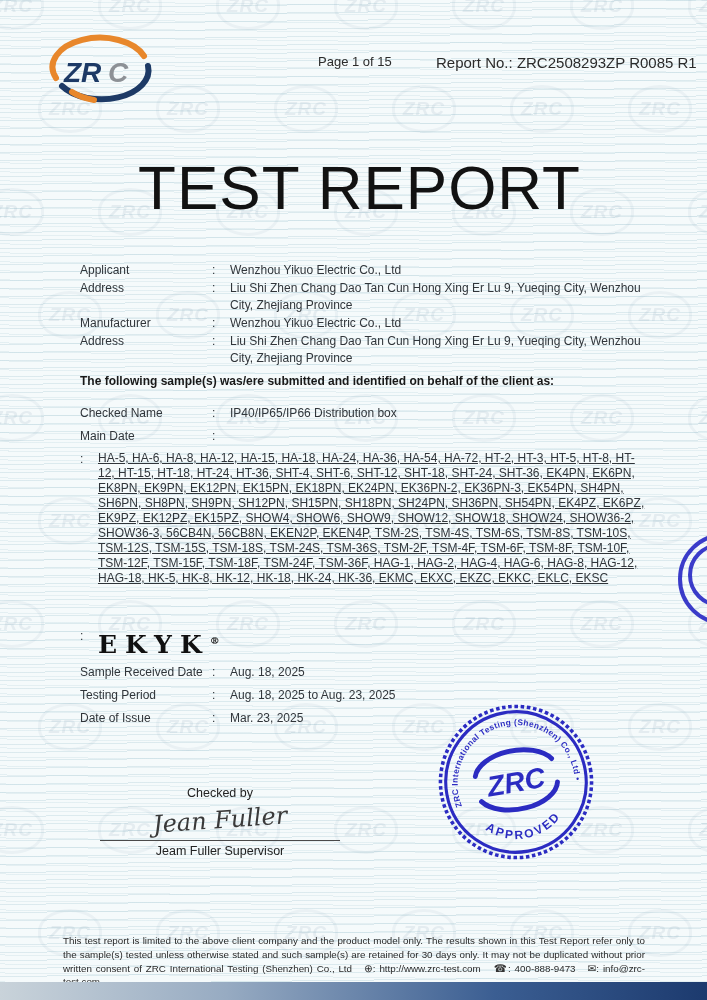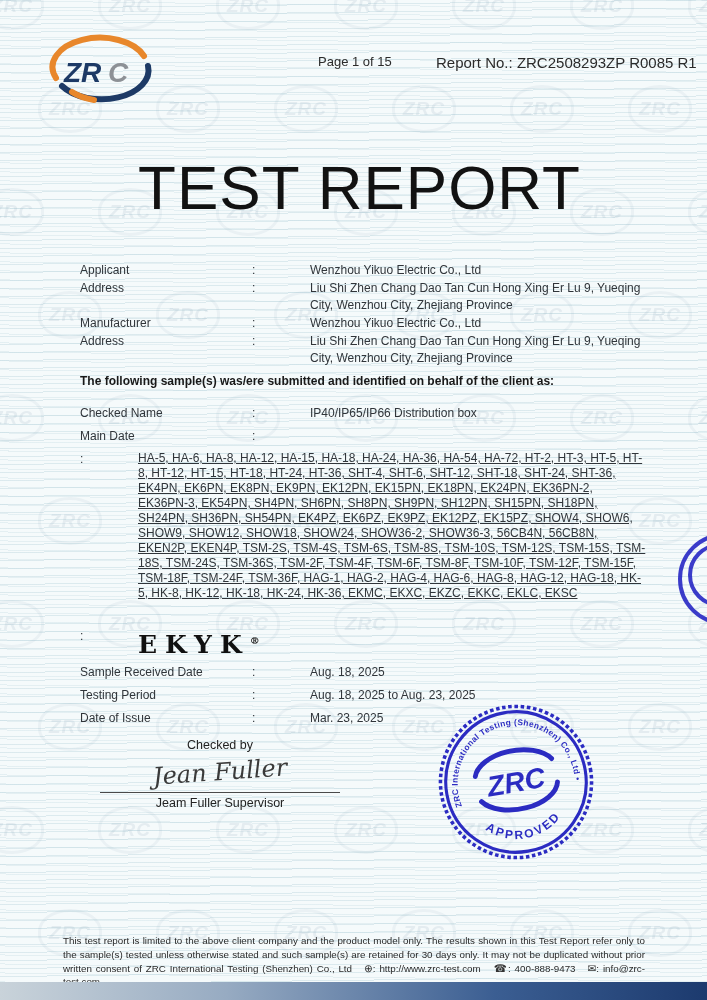--- a/index.html
+++ b/index.html
@@ -22,41 +22,41 @@
   
   .logo{position:absolute;left:46px;top:34px;width:112px;height:72px;}
   .page-info{position:absolute;left:318px;top:54px;font-size:13px;color:#2b2b2b;}
   .report-no{position:absolute;left:436px;top:54px;font-size:15px;color:#2b2b2b;white-space:nowrap;}
 
   .title{position:absolute;left:12px;right:0;top:152px;text-align:center;
     font-size:62px;font-weight:normal;color:#121212;letter-spacing:1px;}
 
   
   .tbl{position:absolute;left:80px;width:566px;font-size:12px;}
-  .row{display:flex;line-height:17px;margin-bottom:1px;gap:40px;}
+  .row{display:flex;line-height:17px;margin-bottom:1px;}
   .lab{width:132px;flex:none;color:#30353a;}
   .cln{width:18px;flex:none;color:#30353a;}
   .val{flex:1;color:#30353a;}
   .tbl-client{top:262px;}
   .intro{position:absolute;left:80px;top:374px;width:566px;font-size:12px;font-weight:bold;color:#191919;}
   .tbl-sample{top:405px;}
   .tbl-sample .row{margin-bottom:6px;}
   .tbl-sample .series{line-height:15px;text-decoration:underline;}
   .tbl-dates{top:628px;}
   .tbl-dates .row{margin-bottom:6px;}
   .tm-val{font-family:"DejaVu Serif", serif;font-weight:bold;font-size:25px;letter-spacing:8px;
     color:#101010;line-height:26px;}
   .tm-reg{font-size:10px;vertical-align:super;letter-spacing:0;}
   .tm-row{margin-bottom:4px;}
 
   
   .sig{position:absolute;text-align:center;}
   .sig-checked{left:100px;top:738px;width:240px;}
   .sig-approved{left:378px;top:738px;width:195px;}
-  .sig-title{font-size:12.5px;color:#222;}
+  .sig-title{font-size:12.5px;color:#222;margin-top:48px;}
   .sig-script{height:38px;font-family:"DejaVu Serif", serif;font-style:italic;font-size:24px;
     color:#3a3a3a;transform:rotate(-4deg);line-height:40px;}
   .sig-line{border-top:1.5px solid #4a4a4a;margin-top:2px;}
   .sig-name{font-size:12.5px;color:#222;padding-top:3px;}
   .scribble{height:38px;}
 
   
   .stamp{position:absolute;left:436px;top:702px;width:160px;height:160px;
     transform:rotate(-10deg);opacity:.92;z-index:3;}
   .edge-stamp{position:absolute;top:533px;right:-63px;width:84px;height:84px;border-radius:50%;

